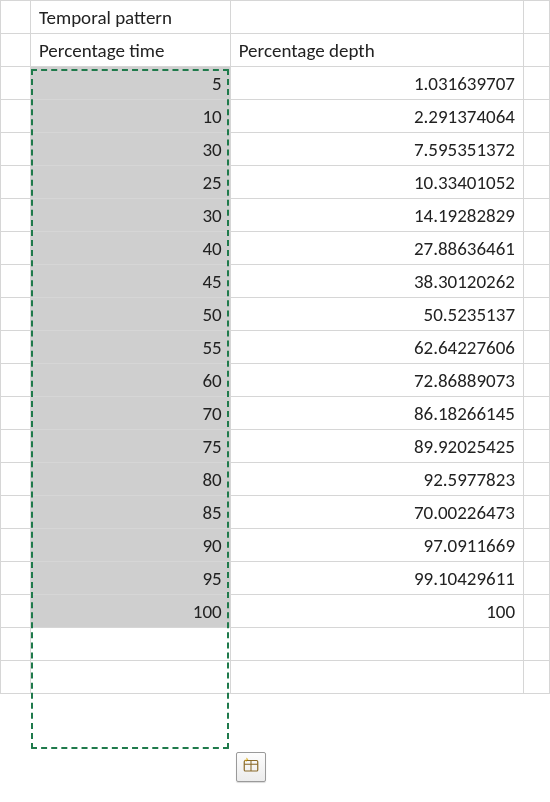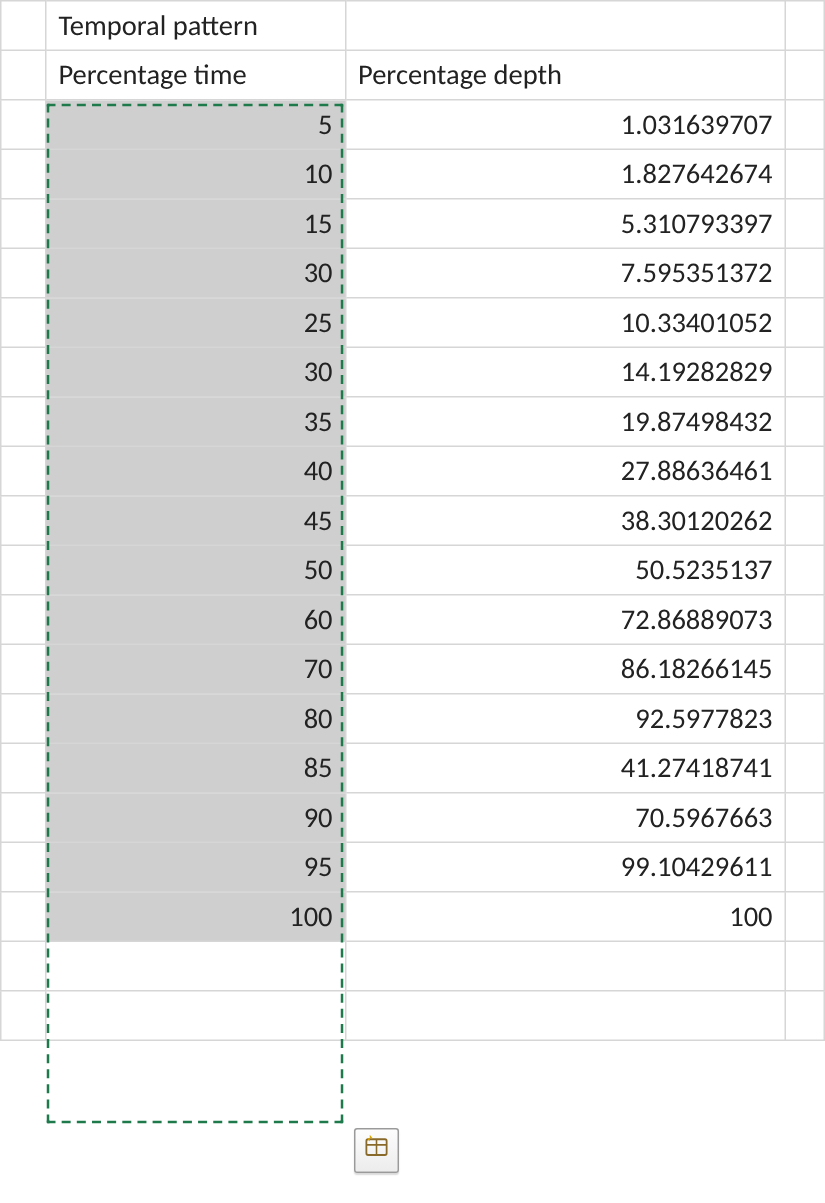--- a/index.html
+++ b/index.html
@@ -115,27 +115,21 @@
 
       <tr>
           <td></td>
           <td class="num sel">5</td>
           <td class="num">1.031639707</td>
           <td></td>
         </tr>
       <tr>
           <td></td>
           <td class="num sel">10</td>
-          <td class="num">1.827642674</td>
-          <td></td>
-        </tr>
-      <tr>
-          <td></td>
-          <td class="num sel">15</td>
-          <td class="num">5.310793397</td>
+          <td class="num">2.291374064</td>
           <td></td>
         </tr>
       <tr>
           <td></td>
           <td class="num sel">30</td>
           <td class="num">7.595351372</td>
           <td></td>
         </tr>
       <tr>
           <td></td>
@@ -144,70 +138,76 @@
           <td></td>
         </tr>
       <tr>
           <td></td>
           <td class="num sel">30</td>
           <td class="num">14.19282829</td>
           <td></td>
         </tr>
       <tr>
           <td></td>
-          <td class="num sel">35</td>
-          <td class="num">19.87498432</td>
-          <td></td>
-        </tr>
-      <tr>
-          <td></td>
           <td class="num sel">40</td>
           <td class="num">27.88636461</td>
           <td></td>
         </tr>
       <tr>
           <td></td>
           <td class="num sel">45</td>
           <td class="num">38.30120262</td>
           <td></td>
         </tr>
       <tr>
           <td></td>
           <td class="num sel">50</td>
           <td class="num">50.5235137</td>
           <td></td>
         </tr>
       <tr>
           <td></td>
+          <td class="num sel">55</td>
+          <td class="num">62.64227606</td>
+          <td></td>
+        </tr>
+      <tr>
+          <td></td>
           <td class="num sel">60</td>
           <td class="num">72.86889073</td>
           <td></td>
         </tr>
       <tr>
           <td></td>
           <td class="num sel">70</td>
           <td class="num">86.18266145</td>
           <td></td>
         </tr>
       <tr>
           <td></td>
+          <td class="num sel">75</td>
+          <td class="num">89.92025425</td>
+          <td></td>
+        </tr>
+      <tr>
+          <td></td>
           <td class="num sel">80</td>
           <td class="num">92.5977823</td>
           <td></td>
         </tr>
       <tr>
           <td></td>
           <td class="num sel">85</td>
-          <td class="num">41.27418741</td>
+          <td class="num">70.00226473</td>
           <td></td>
         </tr>
       <tr>
           <td></td>
           <td class="num sel">90</td>
-          <td class="num">70.5967663</td>
+          <td class="num">97.0911669</td>
           <td></td>
         </tr>
       <tr>
           <td></td>
           <td class="num sel">95</td>
           <td class="num">99.10429611</td>
           <td></td>
         </tr>
       <tr>
           <td></td>

